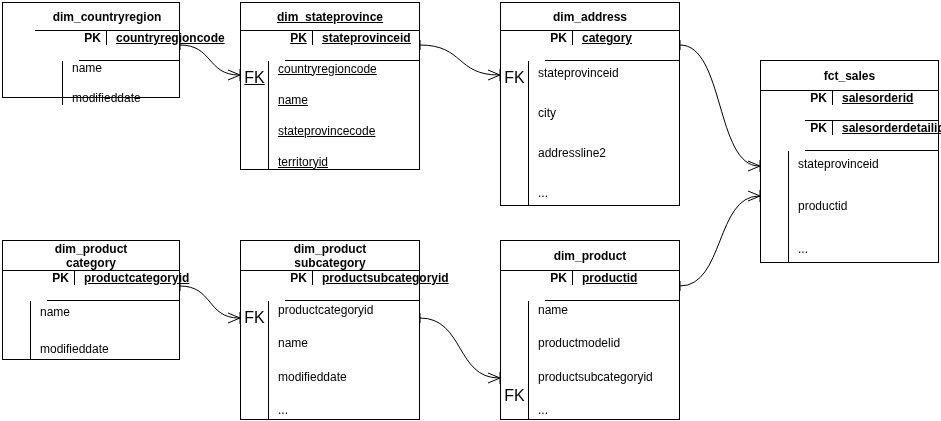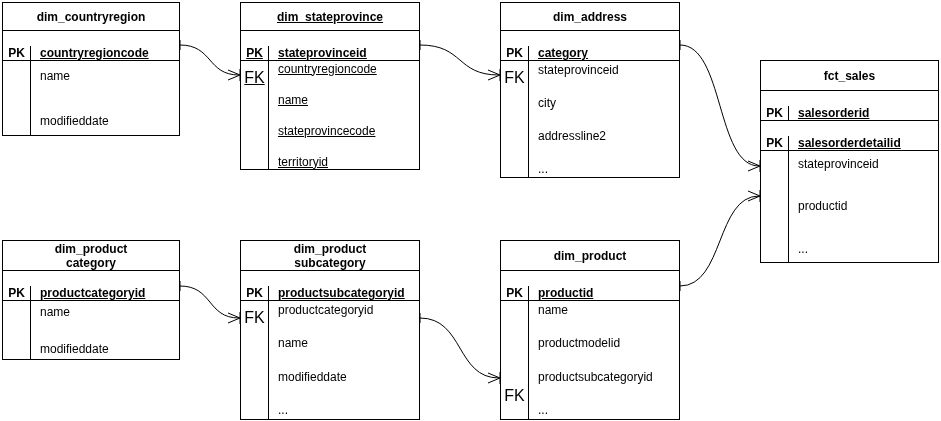--- a/index.html
+++ b/index.html
@@ -36,21 +36,22 @@
     align-items: center;
     justify-content: center;
     text-align: center;
     line-height: 14px;
     white-space: pre-line;
   }
   .attr-row {
     box-sizing: border-box;
     display: flex;
     flex-direction: row;
-    align-items: flex-end;
+    align-items: flex-start;
+    margin-left: 44px;
   }
   .attr-row.sep {
     border-bottom: 1px solid #000000;
   }
   .key-cell {
     box-sizing: border-box;
     width: 28px;
     flex: 0 0 28px;
     border-right: 1px solid #000000;
     font-size: 12px;
@@ -159,21 +160,21 @@
         <line x1="240" y1="312" x2="240" y2="324" stroke="#000" stroke-width="1"></line>
       </g>
       <path d="M 420 318 C 464 318, 456 378, 499 378" fill="none" stroke="#000" stroke-width="1"></path>
       <line x1="420" y1="313" x2="420" y2="323" stroke="#000" stroke-width="1"></line>
       <g>
         <line x1="500" y1="378" x2="488" y2="373" stroke="#000" stroke-width="1"></line>
         <line x1="500" y1="378" x2="488" y2="383" stroke="#000" stroke-width="1"></line>
         <line x1="500" y1="372" x2="500" y2="384" stroke="#000" stroke-width="1"></line>
       </g>
     </svg>
-<div class="entity" style="left: 2px; top: 2px; width: 178px; height: 134px;">
+<div class="entity" style="left: 2px; top: 2px; width: 178px; height: 96px; padding-left: 32px;">
       <div class="entity-title" style="height: 28px; flex: 0 0 28px;">dim_countryregion</div>
       <div class="attr-row sep" style="flex: 0 0 30px; height: 30px;">
         <div class="key-cell">PK</div>
         <div class="name-cell pk">countryregioncode</div>
       </div>
       <div class="attrs-group">
         <div class="group-cell" style="align-items: flex-start; padding-top: 8px;"></div>
         <div class="attrs-list">
           <div class="plain">name</div>
           <div class="plain">modifieddate</div>
@@ -189,21 +190,21 @@
       <div class="attrs-group">
         <div class="group-cell" style="align-items: flex-start; padding-top: 8px;">FK</div>
         <div class="attrs-list">
           <div class="plain">countryregioncode</div>
           <div class="plain">name</div>
           <div class="plain">stateprovincecode</div>
           <div class="plain">territoryid</div>
         </div>
       </div>
     </div>
-    <div class="entity" style="left: 500px; top: 2px; width: 180px; height: 176px;">
+    <div class="entity" style="left: 500px; top: 2px; width: 180px; height: 204px;">
       <div class="entity-title" style="height: 28px; flex: 0 0 28px;">dim_address</div>
       <div class="attr-row sep" style="flex: 0 0 30px; height: 30px;">
         <div class="key-cell">PK</div>
         <div class="name-cell pk">category</div>
       </div>
       <div class="attrs-group">
         <div class="group-cell" style="align-items: flex-start; padding-top: 8px;">FK</div>
         <div class="attrs-list">
           <div class="plain">stateprovinceid</div>
           <div class="plain">city</div>

